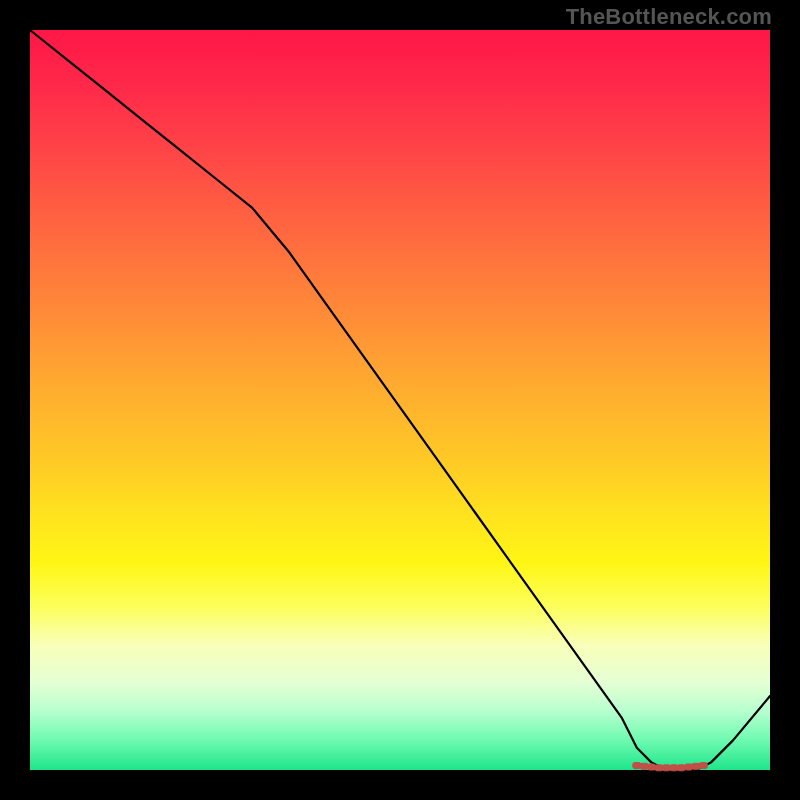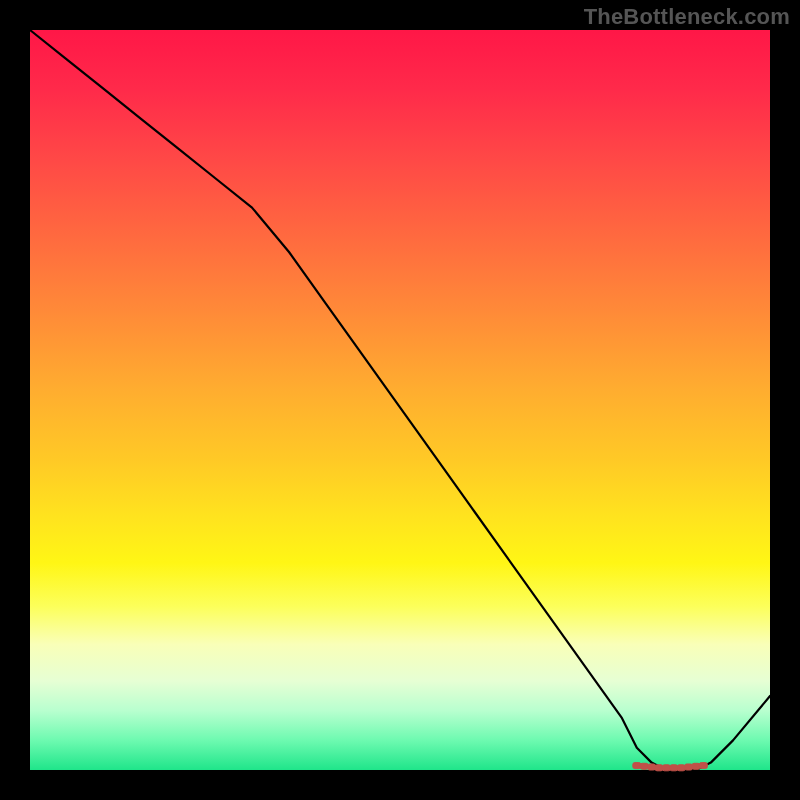--- a/index.html
+++ b/index.html
@@ -13,21 +13,21 @@
   }
   .frame {
     position: relative;
     width: 800px;
     height: 800px;
     background: #000;
   }
   .watermark {
     position: absolute;
     top: 4px;
-    right: 10px;
+    right: 28px;
     color: #555;
     font-size: 22px;
     font-weight: 600;
     letter-spacing: 0.2px;
     user-select: none;
   }
   .plot-gradient {
     position: absolute;
     left: 30px;
     right: 30px;

